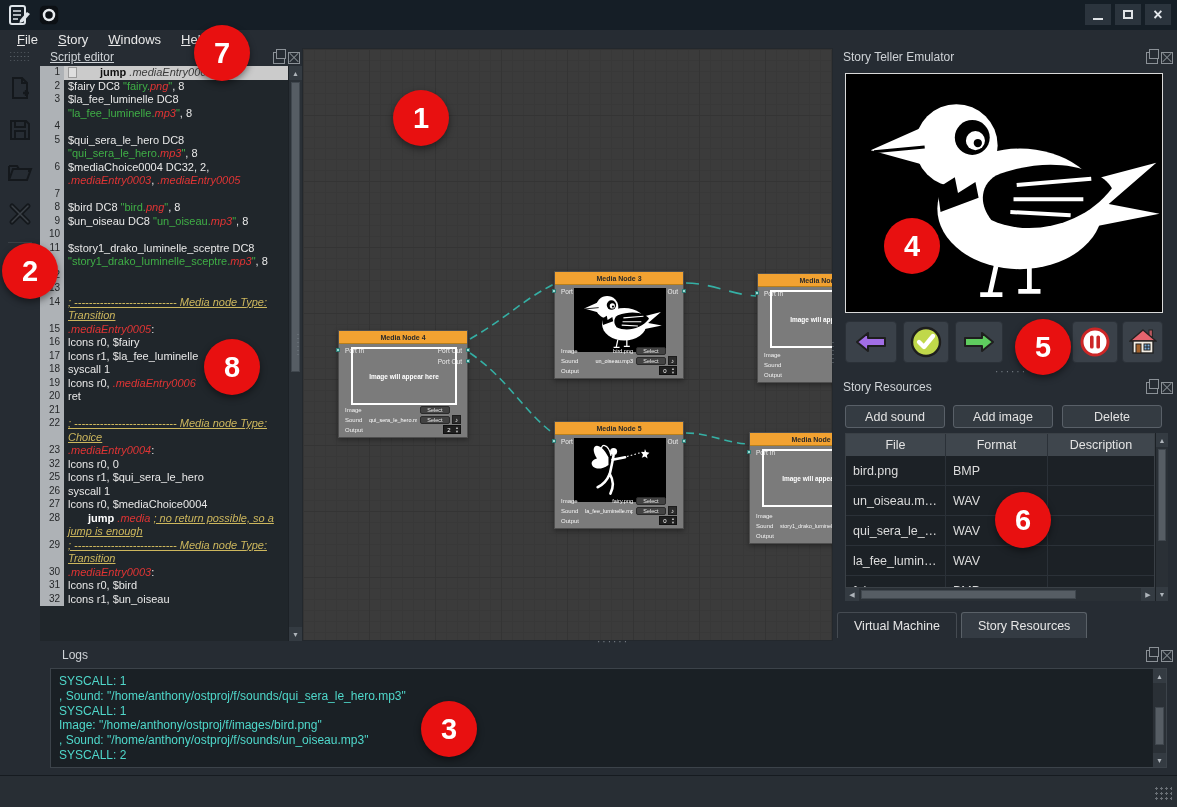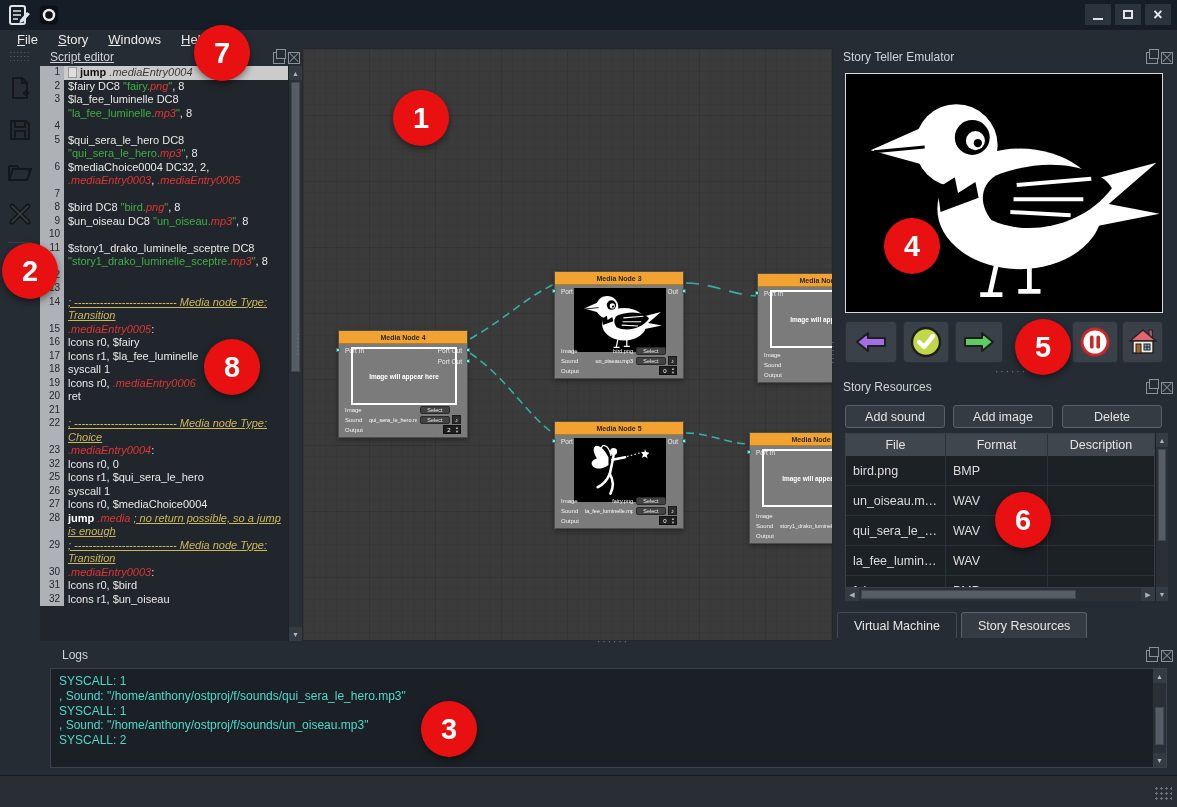--- a/index.html
+++ b/index.html
@@ -41,21 +41,21 @@
   
   .se-title { left:50px; top:50px;text-decoration:underline; }
   .se-icons { left:273px; top:52px; }
   .editor { left:40px; top:66px; width:262px; height:575px; background:#20262b; display:flex; }
   .code-col { flex:1; overflow:hidden; }
   .cl { display:flex; min-height:13.5px; }
   .cl .gut { width:24px; background:#aeb2b6; color:#26282a; font-size:10px; text-align:right; padding-right:4px; flex:none; }
   .cl .ct { flex:1; font-size:11px; line-height:13.5px; padding-left:4px; word-wrap:break-word; overflow:hidden; color:#e8e8e8; }
   .cl.sel .ct { background:#cbcbcb; color:#1a1a1a; }
   .c-p { color:#e8e8e8; }
-  .c-kw { color:#ffffff; font-weight:bold; } .cl.sel .c-kw { color:#0f0f0f; }
+  .c-kw { color:#ffffff; font-weight:bold;margin-left:20px; } .cl.sel .c-kw { color:#0f0f0f; }
   .c-str { color:#3fae46; }
   .c-ext,.c-lbl { color:#e03434; font-style:italic; } .cl.sel .c-ext { color:#3a3a3a; }
   .c-com { color:#cdb75d; font-style:italic;text-decoration:underline; }
   .sel-marker { display:inline-block; width:9px; height:11px; background:#dedede; border:1px solid #9a9a9a; vertical-align:-2px; margin-right:3px; }
   .vscroll { width:14px; background:#2a3036; border-left:1px solid #1c2126; display:flex; flex-direction:column; flex:none; }
   .sb-arrow { height:14px; display:flex; align-items:center; justify-content:center; color:#aeb4ba; font-size:7px; background:#343b42; }
   .sb-track { flex:1; position:relative; }
   .sb-thumb { position:absolute; left:2px; right:2px; background:#565d64; border:1px solid #40474e; }
 
   
@@ -672,20 +672,21 @@
 
 <span class="abs panel-title logs-title">Logs</span>
 <div class="abs dock-icons logs-icons">
   <div class="dock-ic dock-float"></div>
   <div class="dock-ic dock-close"></div>
 </div>
 <div class="abs logs-box" id="logs-box">
     <div class="log-line">SYSCALL: 1</div>
     <div class="log-line">, Sound: "/home/anthony/ostproj/f/sounds/qui_sera_le_hero.mp3"</div>
     <div class="log-line">SYSCALL: 1</div>
+    <div class="log-line">Image: "/home/anthony/ostproj/f/images/bird.png"</div>
     <div class="log-line">, Sound: "/home/anthony/ostproj/f/sounds/un_oiseau.mp3"</div>
     <div class="log-line">SYSCALL: 2</div>
   </div>
 <div class="abs vscroll logs-vscroll">
   <div class="sb-arrow">▲</div>
   <div class="sb-track">
       <div class="sb-thumb" style="top:24px;height:38px;"></div>
     </div>
   <div class="sb-arrow">▼</div>
 </div>

